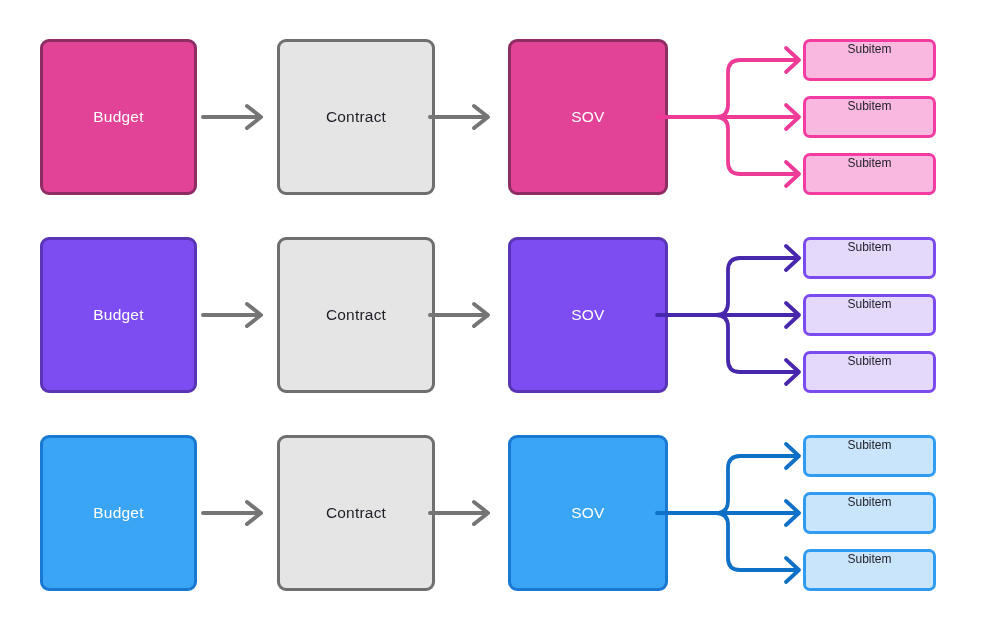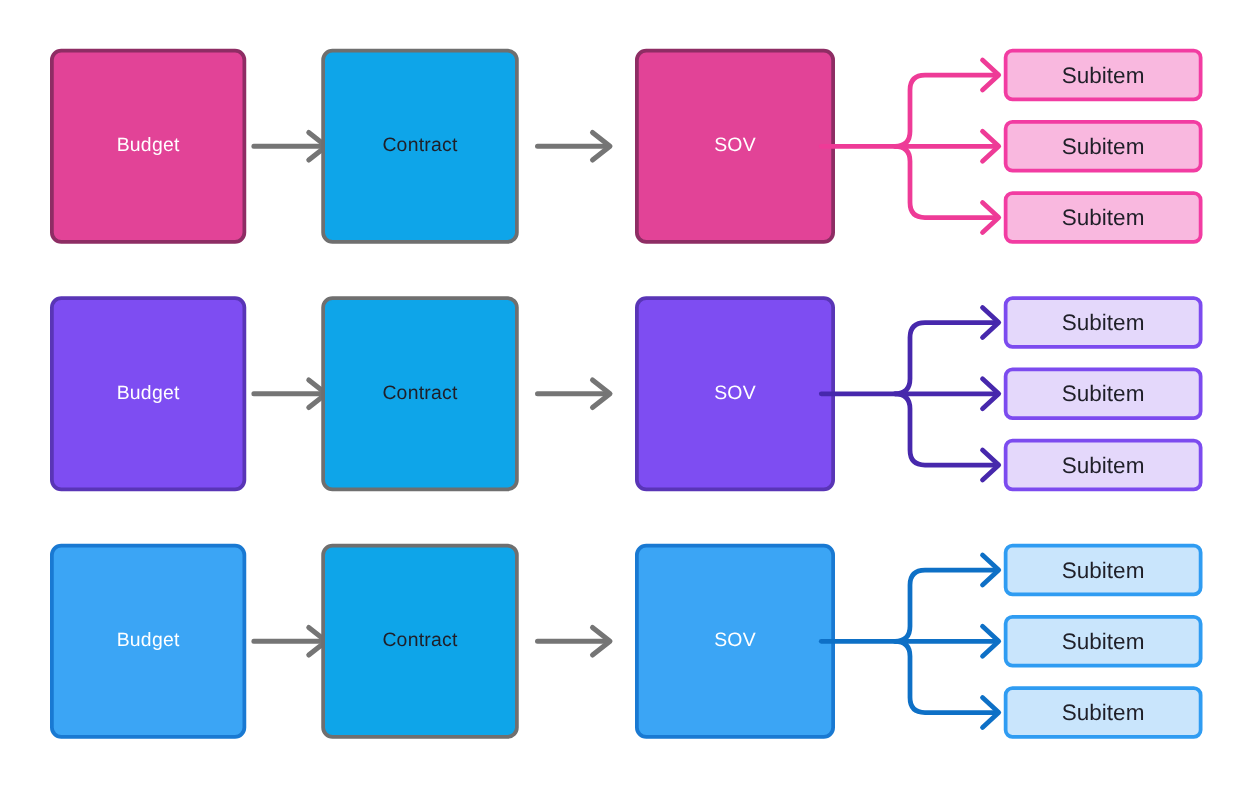--- a/index.html
+++ b/index.html
@@ -20,50 +20,50 @@
     box-sizing: border-box; border-radius: 9px;
     display: flex; align-items: center; justify-content: center;
     font-size: 15.5px; letter-spacing: .2px;
   }
   .node.colored {
     background: var(--node-fill);
     border: 3px solid var(--node-border);
     color: var(--text-light, #fff);
   }
   .node.contract {
-    background: #0ea5e9;
+    background: #e5e5e5;
     border: 3px solid var(--contract-border, #6F6F6F);
     color: var(--text-dark, #1F1F28);
-    left: 257px; width: 158px;
+    left: 277px; width: 158px;
   }
   .node.budget { left: 40px; width: 157px; }
   .node.sov    { left: 508px; width: 160px; }
 
   .harrow { position: absolute; top: 61px; width: 64px; height: 34px; }
   .harrow.a1 { left: 201px; }
   .harrow.a2 { left: 428px; }
   .harrow path {
     stroke: var(--connector, #757575); stroke-width: 4; fill: none;
     stroke-linecap: round; stroke-linejoin: round;
   }
 
   .fork { position: absolute; left: 654px; top: 0; width: 150px; height: 156px; }
   .fork path {
     stroke: var(--arrow); stroke-width: 3.8; fill: none;
     stroke-linecap: round; stroke-linejoin: round;
   }
 
   .sub {
-    position: absolute; left: 803px; width: 159px; height: 42px;
+    position: absolute; left: 803px; width: 133px; height: 42px;
     box-sizing: border-box; border-radius: 7px;
     background: var(--sub-fill);
     border: 3px solid var(--sub-border);
     color: var(--text-dark, #1F1F28);
-    display: flex; align-items: center; justify-content: center;
-    font-size: 18px;
+    display: flex; align-items: flex-start; justify-content: center;
+    font-size: 12px;
   }
   .sub.s0 { top: 0; }
   .sub.s1 { top: 57px; }
   .sub.s2 { top: 114px; }
 </style>
 </head>
 <body>
 
 <div class="canvas">
 

